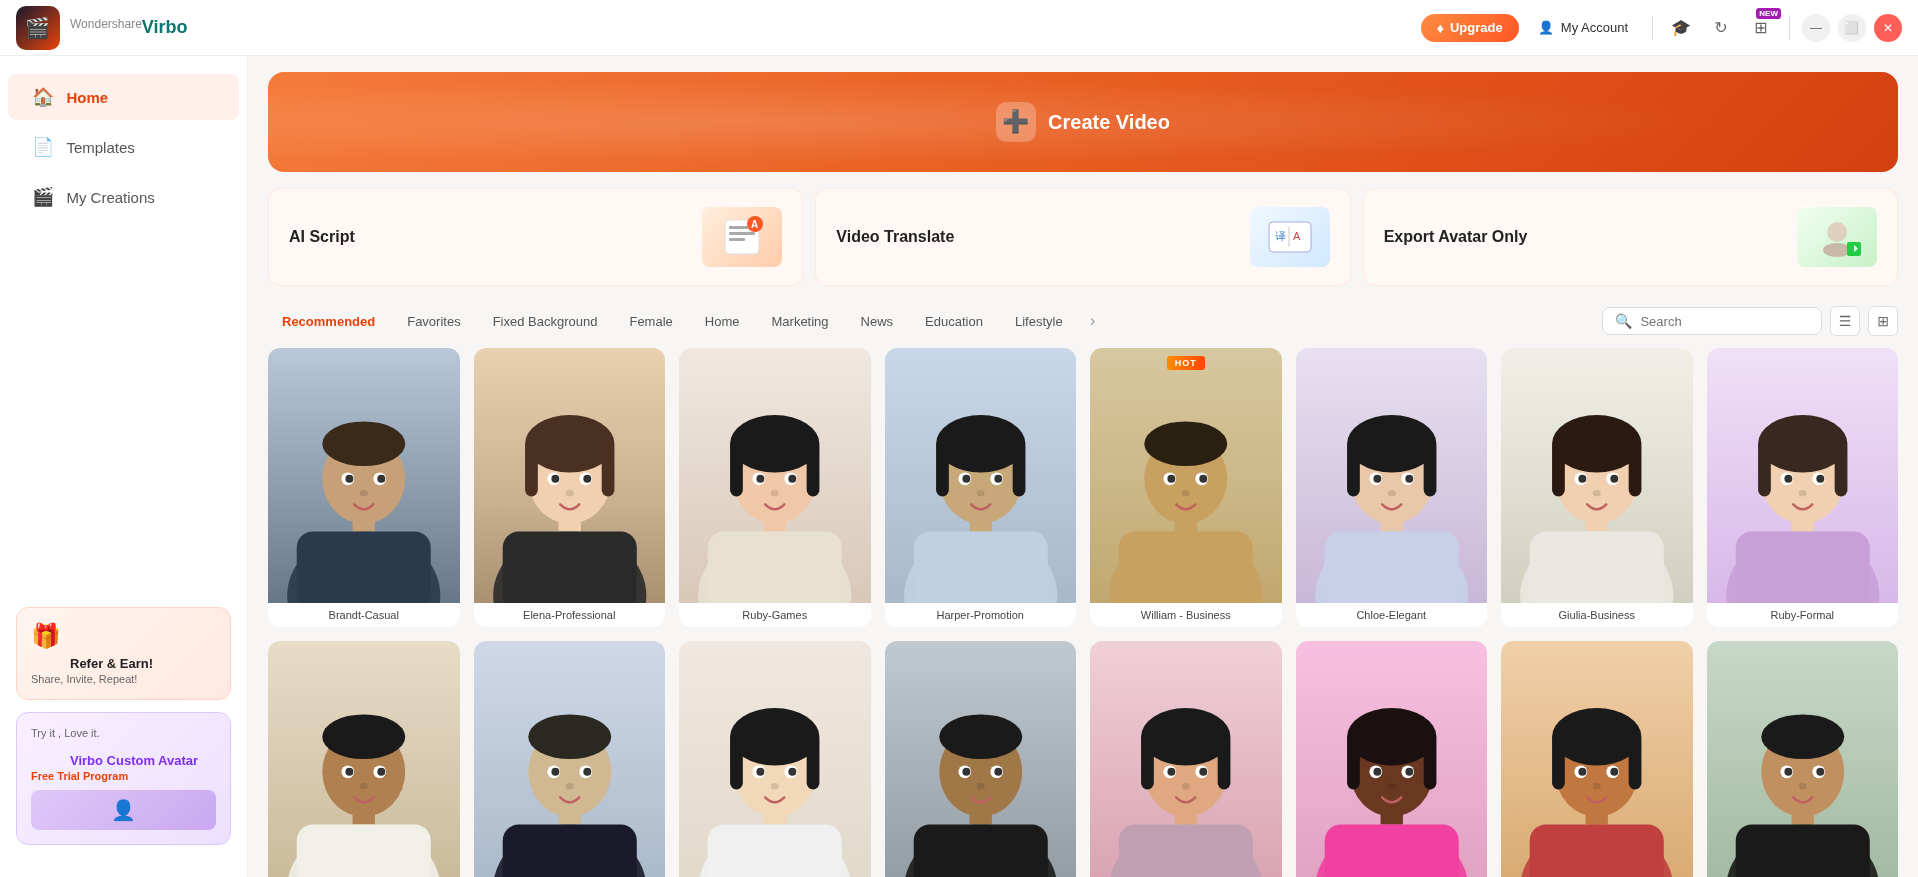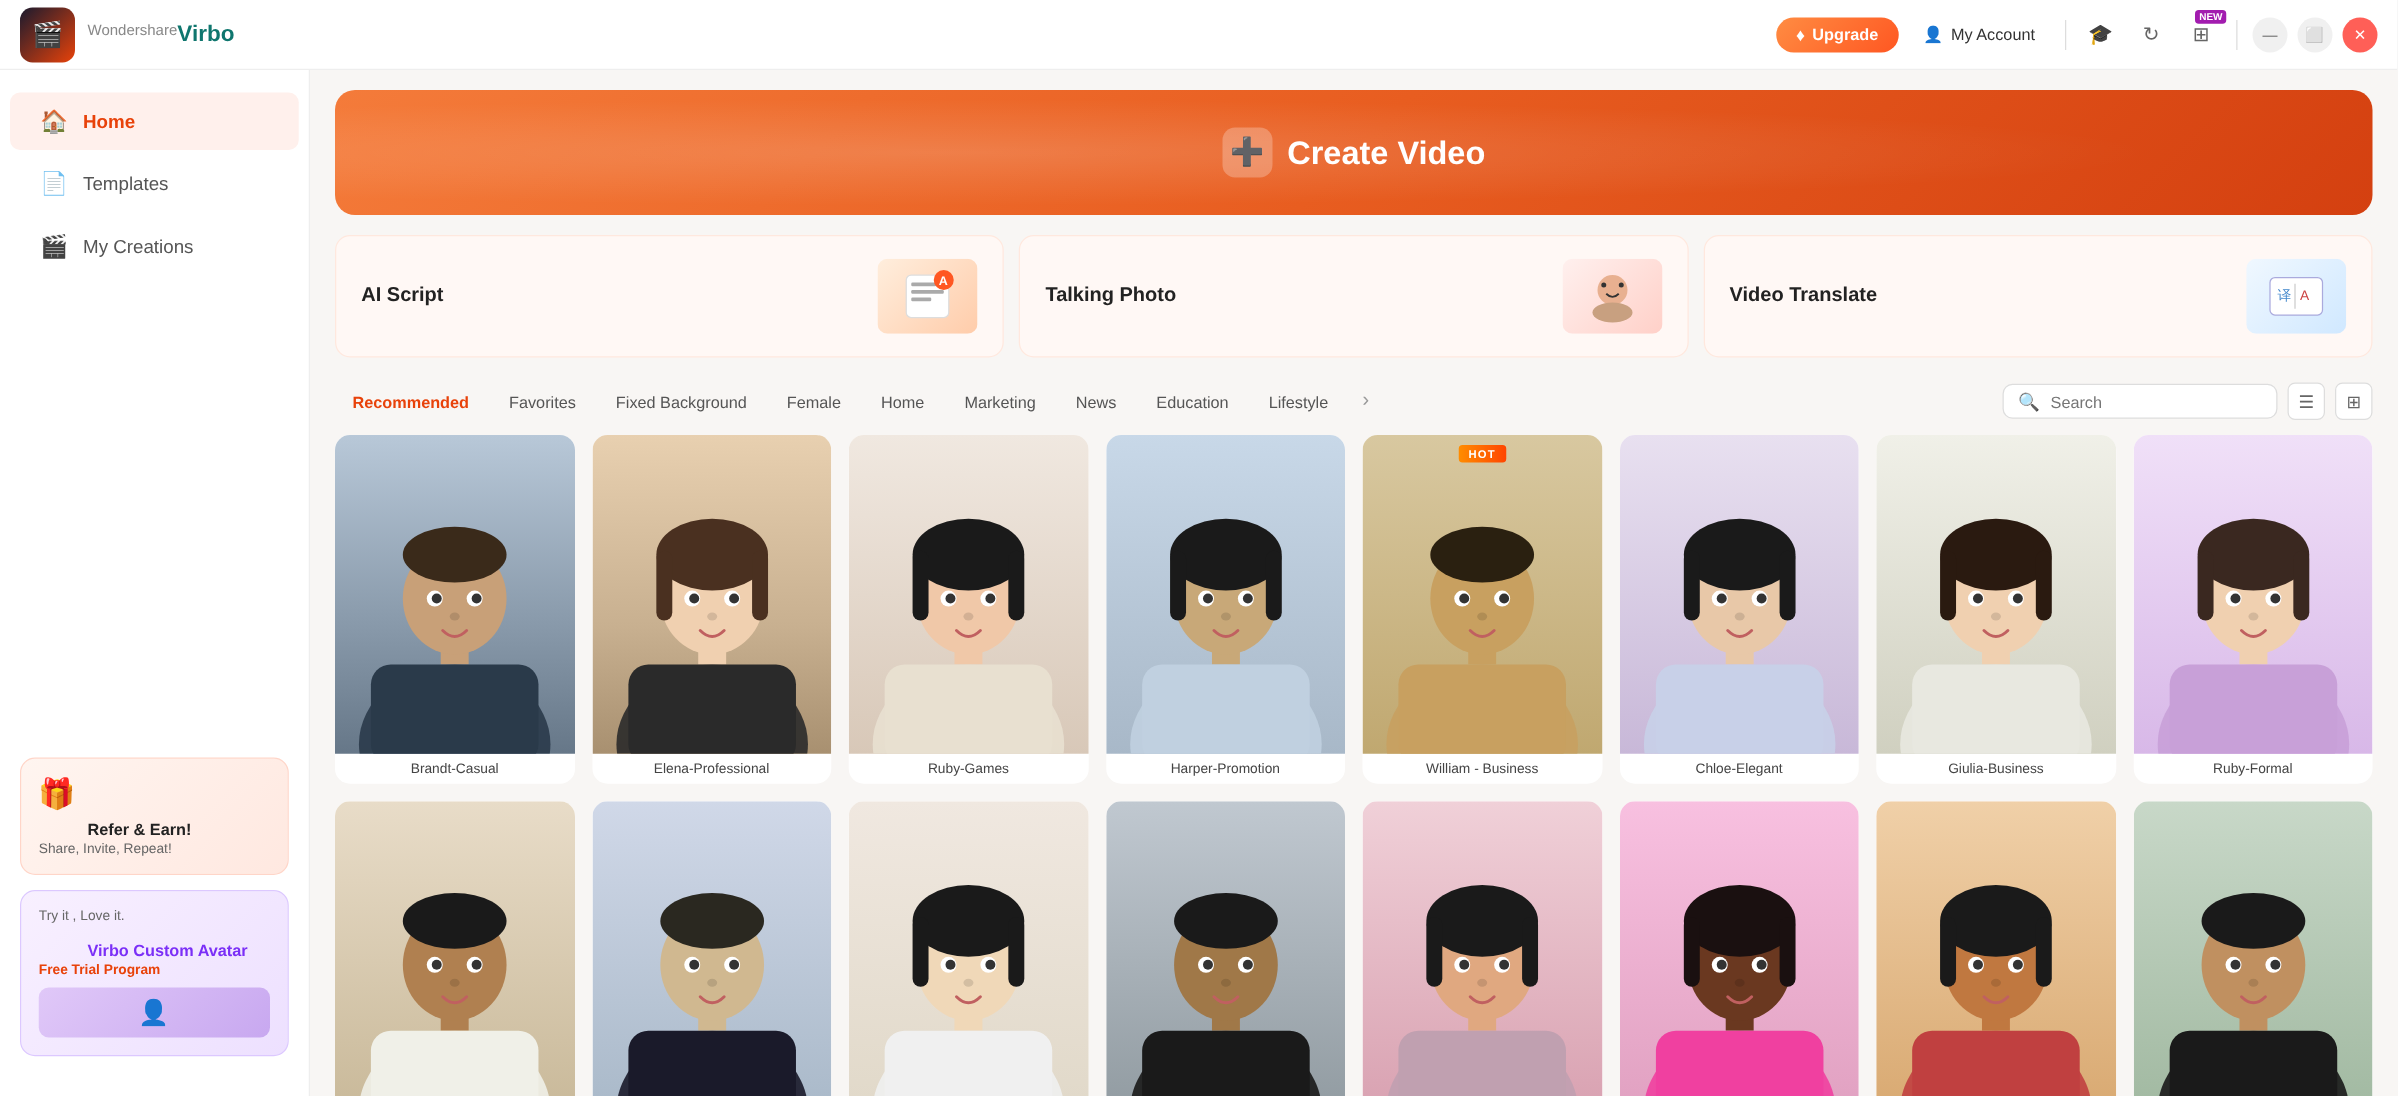--- a/index.html
+++ b/index.html
@@ -113,21 +113,21 @@
       background: radial-gradient(ellipse at 30% 50%, rgba(255,255,255,0.15), transparent 60%);
     }
     .create-banner-content {
       display: flex; align-items: center; gap: 12px; z-index: 1;
     }
     .create-icon {
       width: 40px; height: 40px; background: rgba(255,255,255,0.25);
       border-radius: 10px; display: flex; align-items: center; justify-content: center;
       font-size: 22px;
     }
-    .create-text { font-size: 26px; font-weight: 700; color: white; }
+    .create-text { font-size: 20px; font-weight: 700; color: white; }
 
     
     .feature-row {
       display: flex; gap: 12px;
       margin: 0 20px 20px;
     }
     .feature-card {
       flex: 1; background: #fff8f5; border-radius: 12px;
       padding: 18px 20px;
       display: flex; align-items: center; justify-content: space-between;
@@ -295,42 +295,41 @@
                 <rect x="12" y="14" width="20" height="3" rx="1" fill="#aaa"></rect>
                 <rect x="12" y="20" width="26" height="3" rx="1" fill="#aaa"></rect>
                 <rect x="12" y="26" width="16" height="3" rx="1" fill="#aaa"></rect>
                 <circle cx="38" cy="12" r="8" fill="#ff5722"></circle>
                 <text x="34" y="16" font-size="10" fill="white" font-weight="bold">A</text>
               </svg>
           </div>
         </div>
       </div>
       <div class="feature-card">
-        <div class="feature-card-title">Talking Photo</div>
-        <div class="feature-card-img">
-          <div class="feature-card-img-inner" style="background:linear-gradient(135deg,#fff0ee,#ffd0c8);">
-            <svg width="50" height="50" viewBox="0 0 50 50">
-                <circle cx="25" cy="20" r="12" fill="#e8b090"></circle>
-                <ellipse cx="25" cy="38" rx="16" ry="8" fill="#c8a080"></ellipse>
-                <circle cx="18" cy="16" r="2" fill="#333"></circle>
-                <circle cx="32" cy="16" r="2" fill="#333"></circle>
-                <path d="M20 23 Q25 28 30 23" stroke="#333" stroke-width="1.5" fill="none"></path>
-              </svg>
-          </div>
-        </div>
-      </div>
-      <div class="feature-card">
         <div class="feature-card-title">Video Translate</div>
         <div class="feature-card-img">
           <div class="feature-card-img-inner" style="background:linear-gradient(135deg,#f0f8ff,#d0e8ff);">
             <svg width="50" height="50" viewBox="0 0 50 50">
                 <rect x="4" y="10" width="42" height="30" rx="4" fill="#fff" stroke="#aad"></rect>
                 <text x="10" y="28" font-size="11" fill="#4488cc">译</text>
                 <text x="28" y="28" font-size="11" fill="#cc4444">A</text>
                 <line x1="24" y1="15" x2="24" y2="35" stroke="#ccc" stroke-width="1"></line>
+              </svg>
+          </div>
+        </div>
+      </div>
+      <div class="feature-card">
+        <div class="feature-card-title">Export Avatar Only</div>
+        <div class="feature-card-img">
+          <div class="feature-card-img-inner" style="background:linear-gradient(135deg,#f0fff0,#c8f0c8);">
+            <svg width="50" height="50" viewBox="0 0 50 50">
+                <circle cx="25" cy="20" r="10" fill="#e0d0c0"></circle>
+                <ellipse cx="25" cy="38" rx="14" ry="7" fill="#c8b8a8"></ellipse>
+                <rect x="35" y="30" width="14" height="14" rx="2" fill="#22cc44"></rect>
+                <polygon points="42,33 42,40 46,36.5" fill="white"></polygon>
               </svg>
           </div>
         </div>
       </div>
     </div>
 
     <div class="tab-row">
       <div class="tab-item active">Recommended</div>
       <div class="tab-item">Favorites</div>
       <div class="tab-item">Fixed Background</div>

